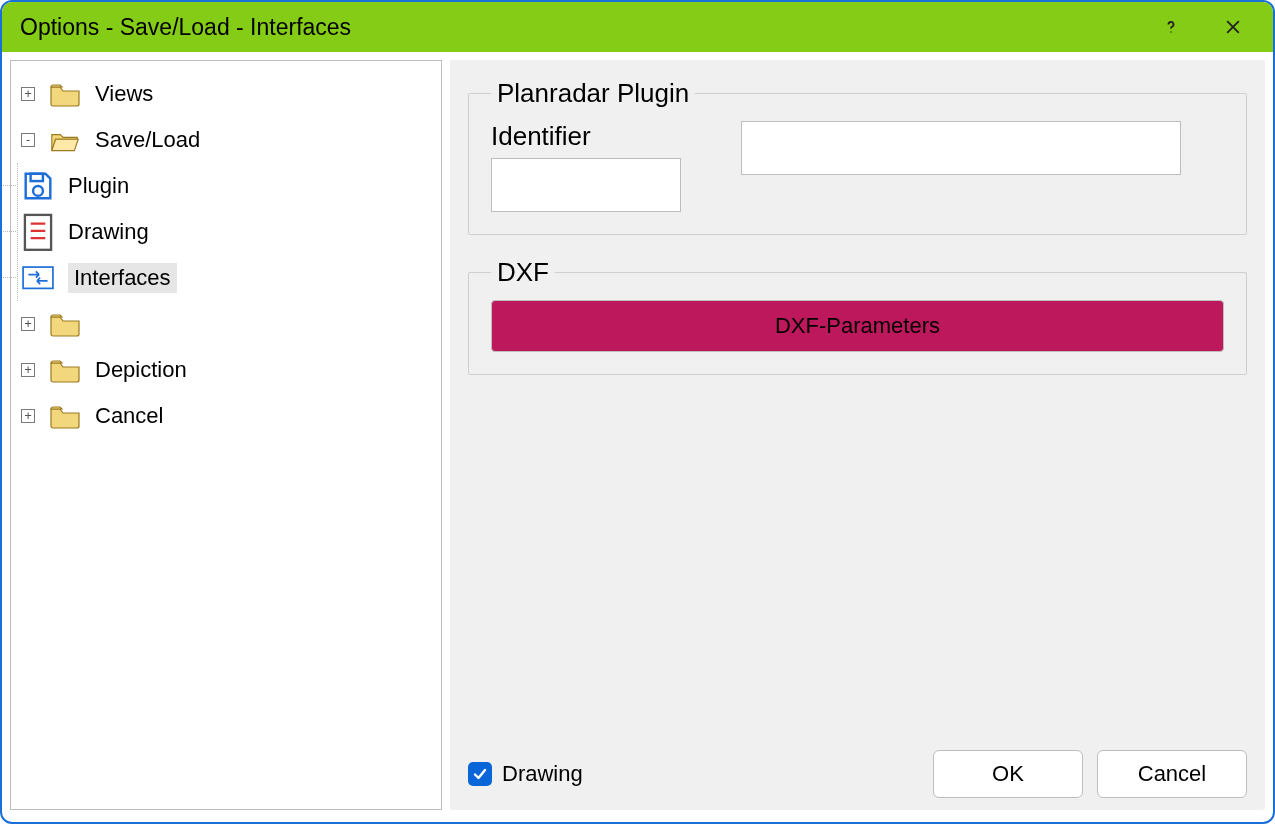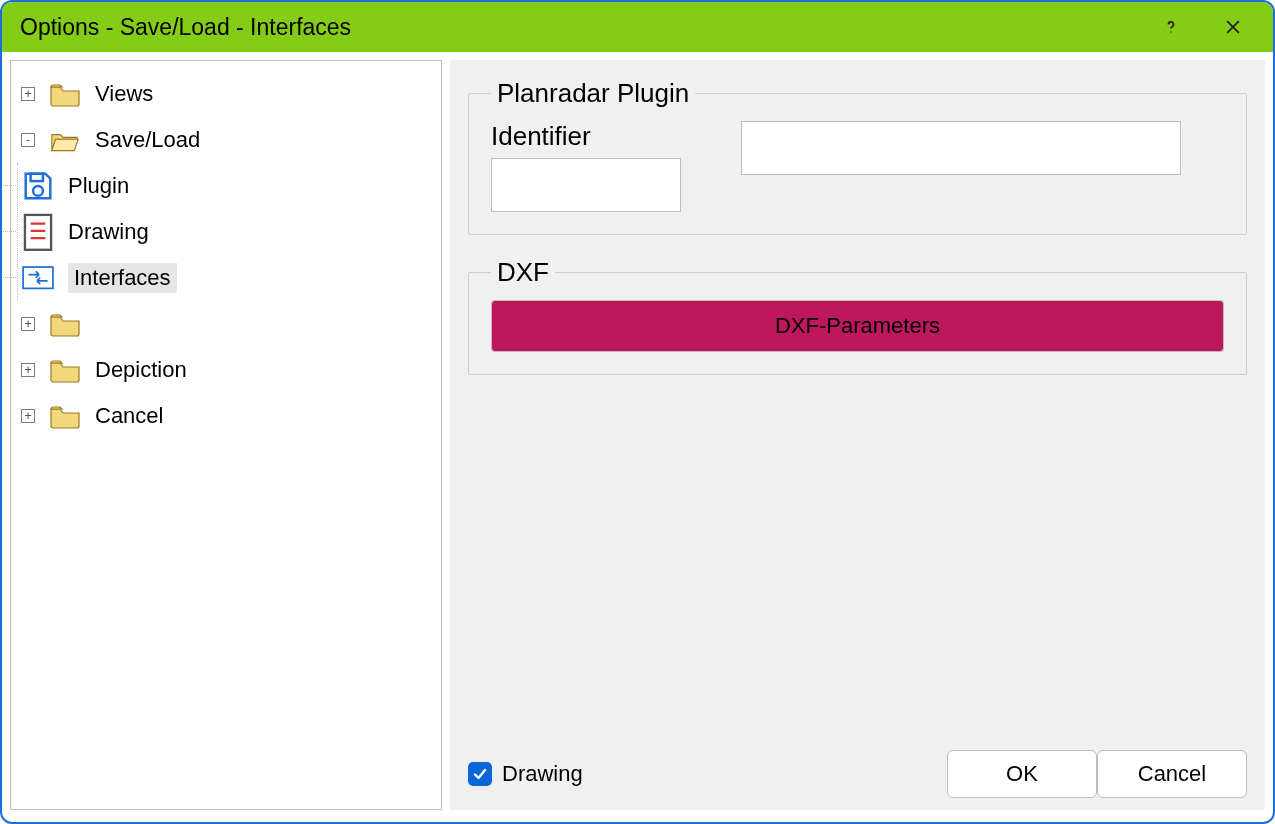--- a/index.html
+++ b/index.html
@@ -146,21 +146,21 @@
     font-size: 22px;
   }
   .chk {
     width: 24px; height: 24px;
     border-radius: 5px;
     background: #0a66d8;
     display: inline-flex; align-items: center; justify-content: center;
     cursor: pointer;
   }
   .chk svg { width: 16px; height: 16px; stroke: #fff; }
-  .footer-buttons { margin-left: auto; display: flex; }
+  .footer-buttons { margin-left: auto; display: flex; gap: 14px; }
   .btn {
     width: 150px; height: 48px;
     border: 1px solid #bdbdbd;
     background: #fff;
     border-radius: 6px;
     font-size: 22px;
     cursor: pointer;
   }
 </style>
 </head>

